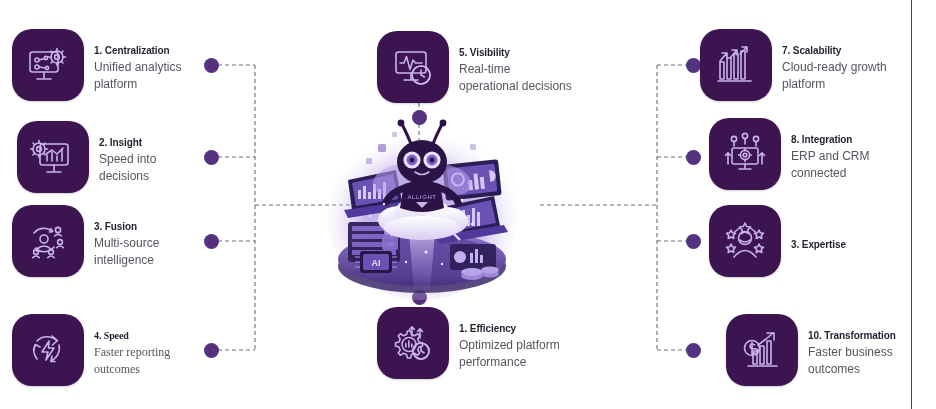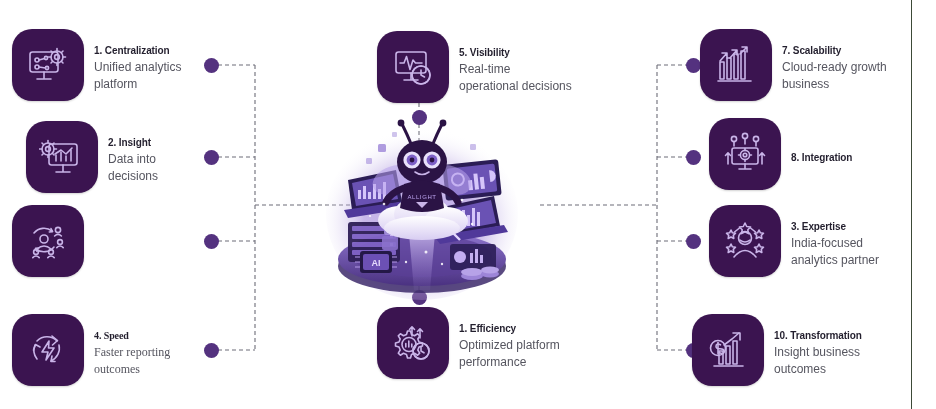--- a/index.html
+++ b/index.html
@@ -352,36 +352,36 @@
                  M26 9 L27.7 10.7 M36.3 19.3 L38 21 M38 9 L36.3 10.7 M27.7 19.3 L26 21"></path>
       </svg>
     </div>
     <div class="text-block">
       <div class="item-title">1. Centralization</div>
       <div class="item-desc"> Unified analytics
 platform</div>
     </div>
   </div>
 
-  <div class="item" style="left:26px; top:121px;">
+  <div class="item" style="left:17px; top:121px;">
     <div class="tile">
       <svg viewBox="0 0 46 46" xmlns="http://www.w3.org/2000/svg">
         <rect x="10" y="10" width="28" height="21" rx="2.5"></rect>
         <path d="M24 31 L24 37 M17 38 L31 38"></path>
         <path d="M17 27 L17 21 M22 27 L22 18 M27 27 L27 22 M32 27 L32 16"></path>
         <path d="M16 20 L22 16 L27 20 L33 14"></path>
         <circle cx="9" cy="15" r="6"></circle>
         <circle cx="9" cy="15" r="2.4"></circle>
         <path d="M9 6.5 L9 9 M9 21 L9 23.5 M0.5 15 L3 15 M15 15 L17.5 15
                  M3 9 L4.7 10.7 M13.3 19.3 L15 21 M15 9 L13.3 10.7 M4.7 19.3 L3 21"></path>
       </svg>
     </div>
     <div class="text-block">
       <div class="item-title">2. Insight</div>
-      <div class="item-desc"> Data into
+      <div class="item-desc"> Speed into
 decisions</div>
     </div>
   </div>
 
   <div class="item" style="left:12px; top:205px;">
     <div class="tile">
       <svg viewBox="0 0 46 46" xmlns="http://www.w3.org/2000/svg">
         <circle cx="19" cy="21" r="4"></circle>
         <path d="M12 31 q7 -6 14 0"></path>
         <path d="M9 15 a13 13 0 0 1 18 -2"></path>
@@ -393,20 +393,25 @@
           <path d="M29.6 18 q3.4 -3.4 6.8 0"></path>
           <circle cx="35" cy="24" r="2.4"></circle>
           <path d="M31.8 29.6 q3.2 -3.2 6.4 0"></path>
           <circle cx="11" cy="34" r="2.4"></circle>
           <path d="M7.8 39.6 q3.2 -3.2 6.4 0"></path>
           <circle cx="26" cy="34" r="2.4"></circle>
           <path d="M22.8 39.6 q3.2 -3.2 6.4 0"></path>
         </g>
       </svg>
     </div>
+    <div class="text-block">
+      <div class="item-title">3. Fusion</div>
+      <div class="item-desc"> Multi-source
+intelligence</div>
+    </div>
   </div>
 
   <div class="item" style="left:12px; top:314px;font-family:Liberation Serif, serif;">
     <div class="tile">
       <svg viewBox="0 0 46 46" xmlns="http://www.w3.org/2000/svg">
         <path d="M12 14 a14 14 0 0 1 20 0"></path>
         <path d="M27 9 L32.5 13.5 L27.5 18"></path>
         <path d="M34 18 a14 14 0 0 1 -8 16"></path>
         <path d="M30 34.5 L26 34.5 L27 29"></path>
         <path d="M12 32 a14 14 0 0 1 -2 -14"></path>
@@ -472,21 +477,21 @@
         <path d="M28 37 L28 9 L32 9 L32 37 Z"></path>
         <path d="M5 39 L38 39"></path>
         <path d="M7 19 L14 11 M14 11 L9 11 M14 11 L14 16"></path>
         <path d="M17 16 L24 8 M24 8 L19 8 M24 8 L24 13"></path>
         <path d="M27 12 L34 5 M34 5 L29 5 M34 5 L34 10"></path>
       </svg>
     </div>
     <div class="text-block wide">
       <div class="item-title">7. Scalability</div>
       <div class="item-desc"> Cloud-ready growth
-business</div>
+platform</div>
     </div>
   </div>
 
   <div class="item" style="left:709px; top:118px;">
     <div class="tile">
       <svg viewBox="0 0 46 46" xmlns="http://www.w3.org/2000/svg">
         <circle cx="12" cy="8" r="2.6"></circle>
         <circle cx="23" cy="5" r="2.6"></circle>
         <circle cx="34" cy="8" r="2.6"></circle>
         <path d="M12 10.6 L12 15 M23 7.6 L23 13 M34 10.6 L34 15"></path>
@@ -494,20 +499,22 @@
         <path d="M23 33 L23 37 M17 38 L29 38"></path>
         <circle cx="23" cy="24" r="4.6"></circle>
         <circle cx="23" cy="24" r="1.8"></circle>
         <path d="M23 17.5 L23 19.4 M23 28.6 L23 30.5 M16.5 24 L18.4 24 M27.6 24 L29.5 24"></path>
         <path d="M6 33 L6 22 M3.5 24.5 L6 21.8 L8.5 24.5"></path>
         <path d="M40 33 L40 22 M37.5 24.5 L40 21.8 L42.5 24.5"></path>
       </svg>
     </div>
     <div class="text-block">
       <div class="item-title">8.  Integration</div>
+      <div class="item-desc"> ERP and CRM
+connected</div>
     </div>
   </div>
 
   <div class="item" style="left:709px; top:205px;">
     <div class="tile">
       <svg viewBox="0 0 46 46" xmlns="http://www.w3.org/2000/svg">
         <circle cx="23" cy="20" r="6.5"></circle>
         <path d="M12 39 q11 -13 22 0"></path>
         <path d="M18 22 q5 4 10 0"></path>
         <path d="M23 5 L24.7 8.5 L28.6 9 L25.8 11.8 L26.5 15.6 L23 13.8 L19.5 15.6
@@ -518,39 +525,37 @@
                  L34.7 17.4 L32.5 15.2 L35.6 14.8 Z"></path>
         <path d="M9 26 L10.4 28.8 L13.5 29.2 L11.3 31.4 L11.8 34.5 L9 33 L6.2 34.5
                  L6.7 31.4 L4.5 29.2 L7.6 28.8 Z"></path>
         <path d="M37 26 L38.4 28.8 L41.5 29.2 L39.3 31.4 L39.8 34.5 L37 33 L34.2 34.5
                  L34.7 31.4 L32.5 29.2 L35.6 28.8 Z"></path>
         <path d="M12.5 14 L17.5 10 M33.5 14 L28.5 10"></path>
       </svg>
     </div>
     <div class="text-block wide">
       <div class="item-title">3. Expertise</div>
-      <div class="item-desc"> India-focused
-analytics partner</div>
-    </div>
-  </div>
-
-  <div class="item" style="left:692px; top:314px;">
+    </div>
+  </div>
+
+  <div class="item" style="left:726px; top:314px;">
     <div class="tile">
       <svg viewBox="0 0 46 46" xmlns="http://www.w3.org/2000/svg">
         <path d="M14 37 L14 24 L18 24 L18 37 Z"></path>
         <path d="M21 37 L21 19 L25 19 L25 37 Z"></path>
         <path d="M28 37 L28 14 L32 14 L32 37 Z"></path>
         <path d="M9 39 L38 39"></path>
         <circle cx="13" cy="21" r="7.5"></circle>
         <path d="M15.5 17.8 q-4.5 -2 -4.5 1.4 q0 2.6 4 2.6 q4 0 4 2.6 q0 3.4 -4.5 1.4"></path>
         <path d="M13 15.5 L13 27"></path>
         <path d="M19 18 L27 12 L34 6"></path>
         <path d="M28 6 L35 6 L35 13"></path>
       </svg>
     </div>
     <div class="text-block wide">
       <div class="item-title">10. Transformation</div>
-      <div class="item-desc"> Insight business
+      <div class="item-desc"> Faster business
 outcomes</div>
     </div>
   </div>
 
 </div>
 
 </body></html>

